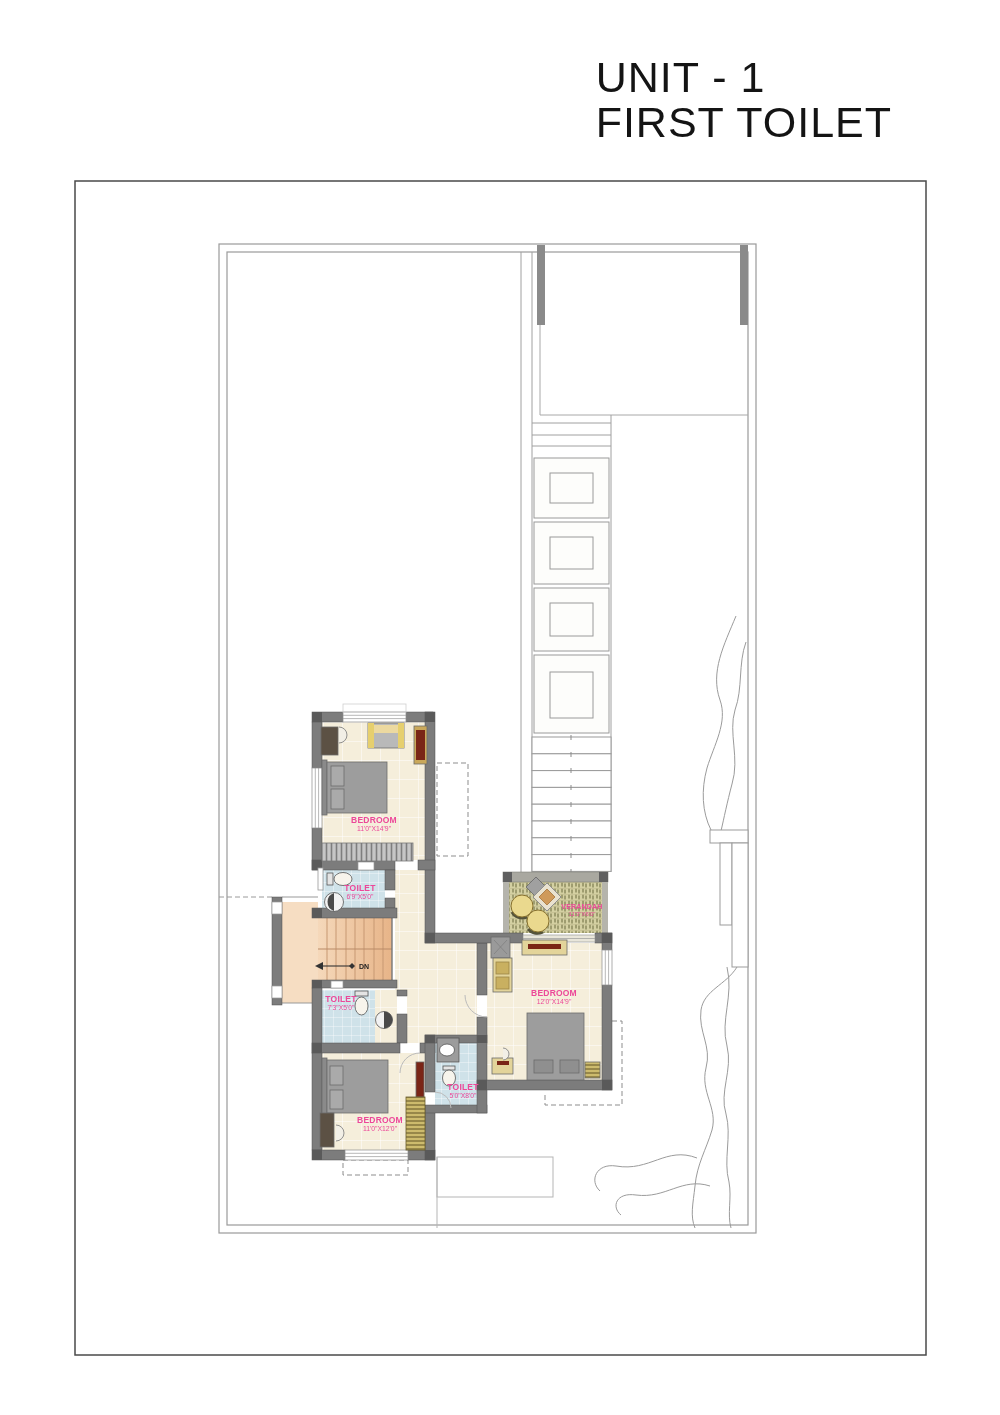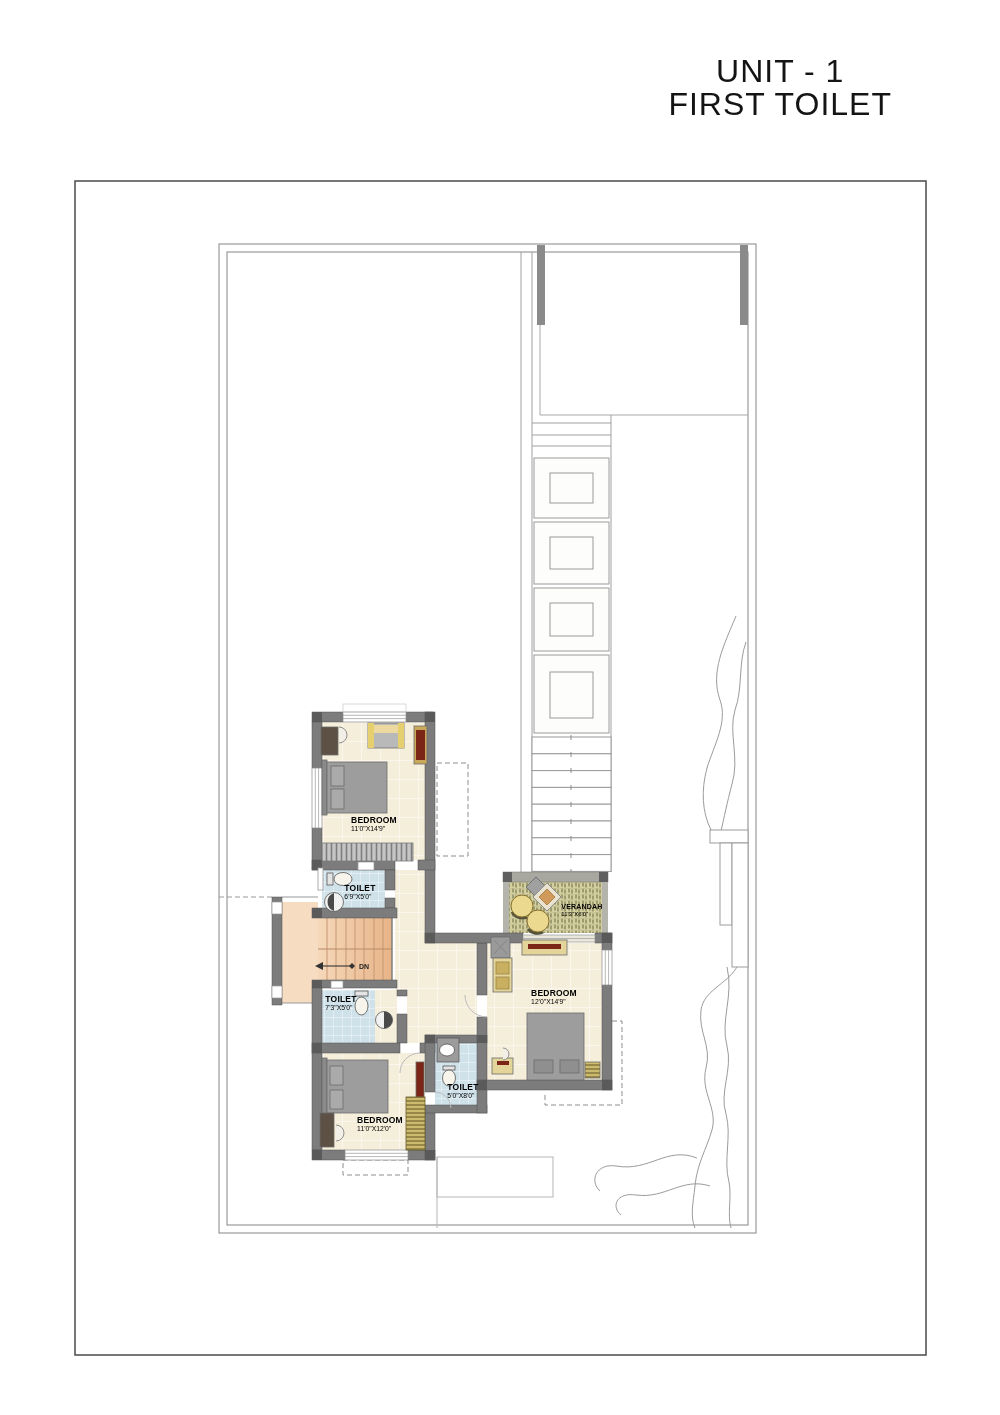--- a/index.html
+++ b/index.html
@@ -1,21 +1,21 @@
 <!DOCTYPE html>
 <html><head>
 <meta charset="utf-8">
 <style>
   html,body{margin:0;padding:0;background:#ffffff;}
   .sheet{position:relative;width:1000px;height:1415px;background:#fff;overflow:hidden;
          font-family:"Liberation Sans",sans-serif;}
   .sheet svg{position:absolute;left:0;top:0;}
-  .title{position:absolute;top:55px;right:108px;text-align:center;color:#141414;
-         font-size:32px;line-height:1.04;letter-spacing:1px;font-weight:500;}
-  .lbl{position:absolute;transform:translate(-50%,-50%);color:#000000;
+  .title{position:absolute;top:55px;right:108px;text-align:left;color:#141414;
+         font-size:43px;line-height:1.04;letter-spacing:1px;font-weight:500;}
+  .lbl{position:absolute;transform:translate(-50%,-50%);text-align:center;color:#ec4899;
        white-space:nowrap;line-height:1.18;}
   .lbl .rn{display:block;font-weight:bold;font-size:8.5px;letter-spacing:.2px;}
   .lbl .rd{display:block;font-size:6.8px;}
   .lbl.sm .rn{font-size:7px;}
   .lbl.sm .rd{font-size:6px;}
   .dn{position:absolute;transform:translate(0,-50%);font-size:7px;font-weight:bold;color:#222;}
 </style>
 </head>
 <body>
 

